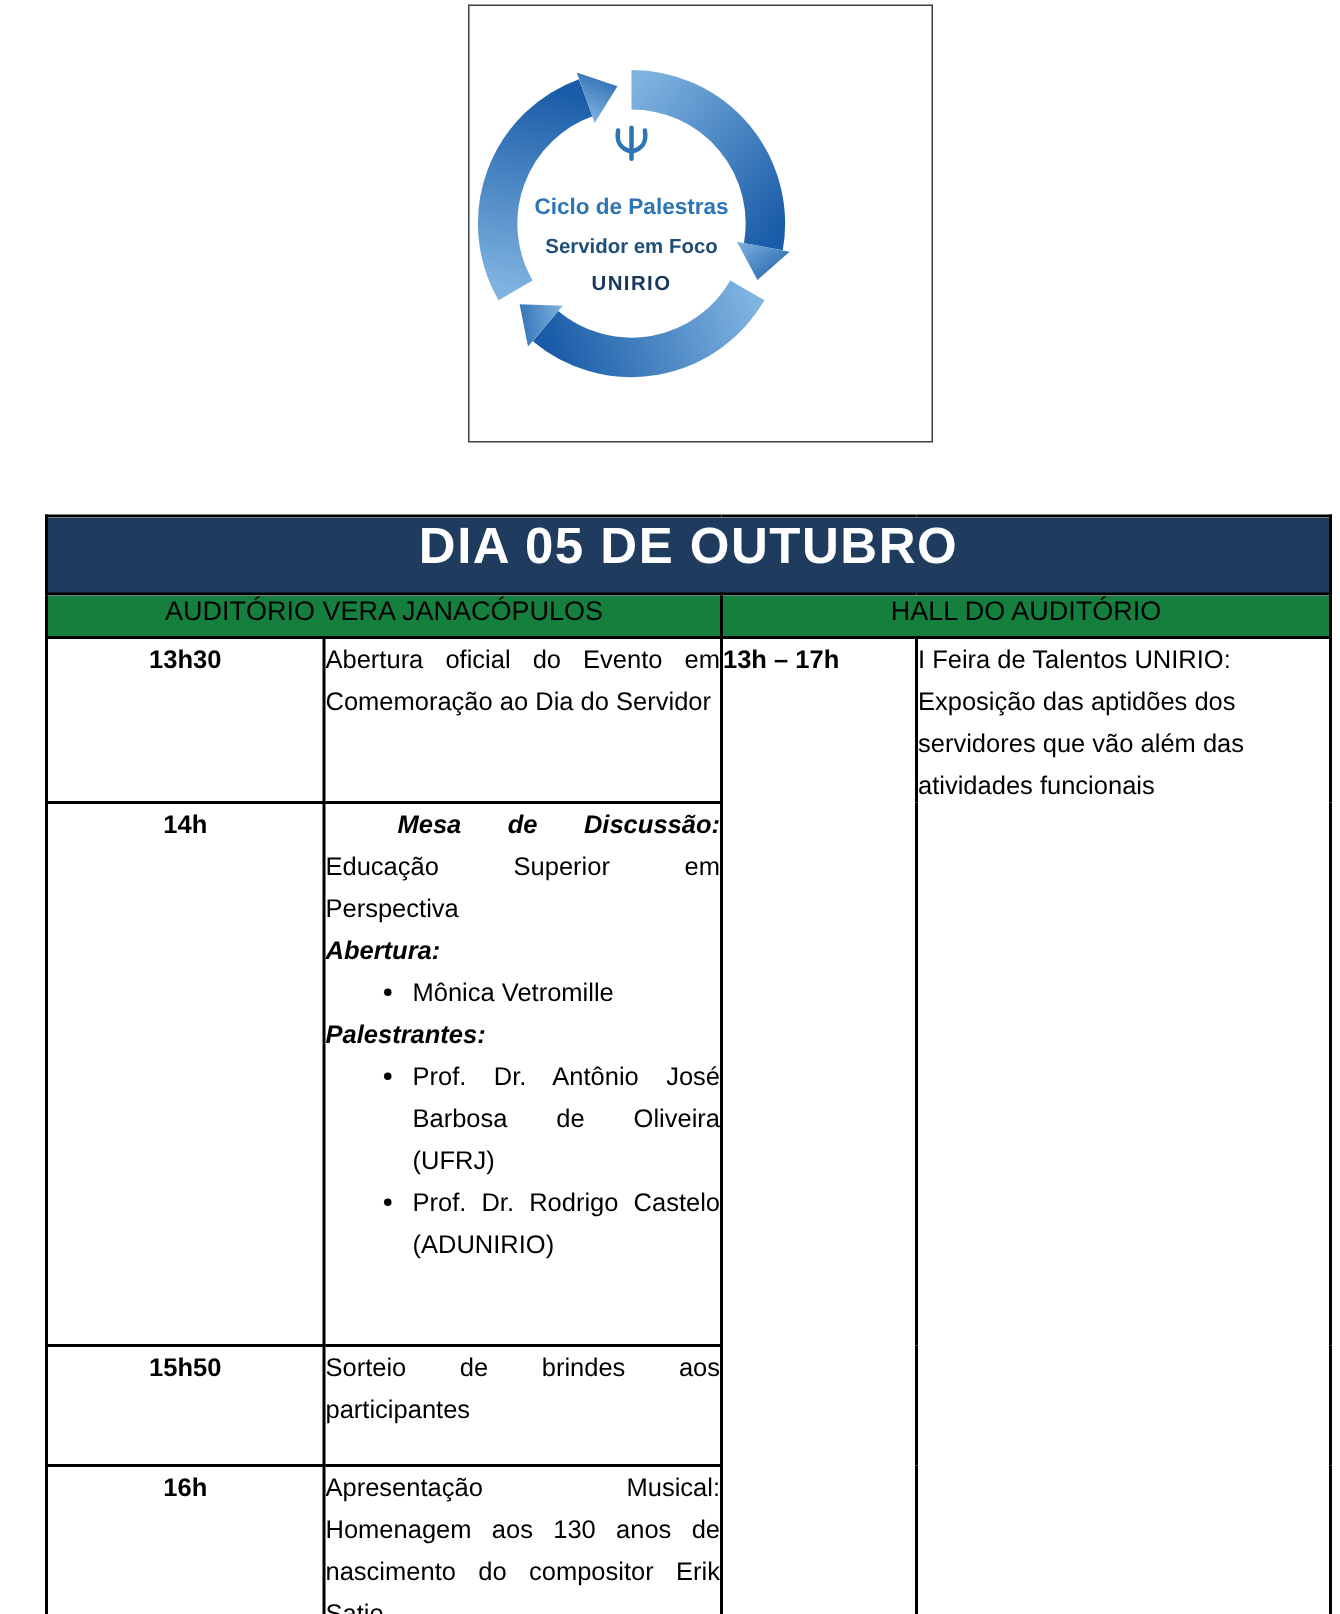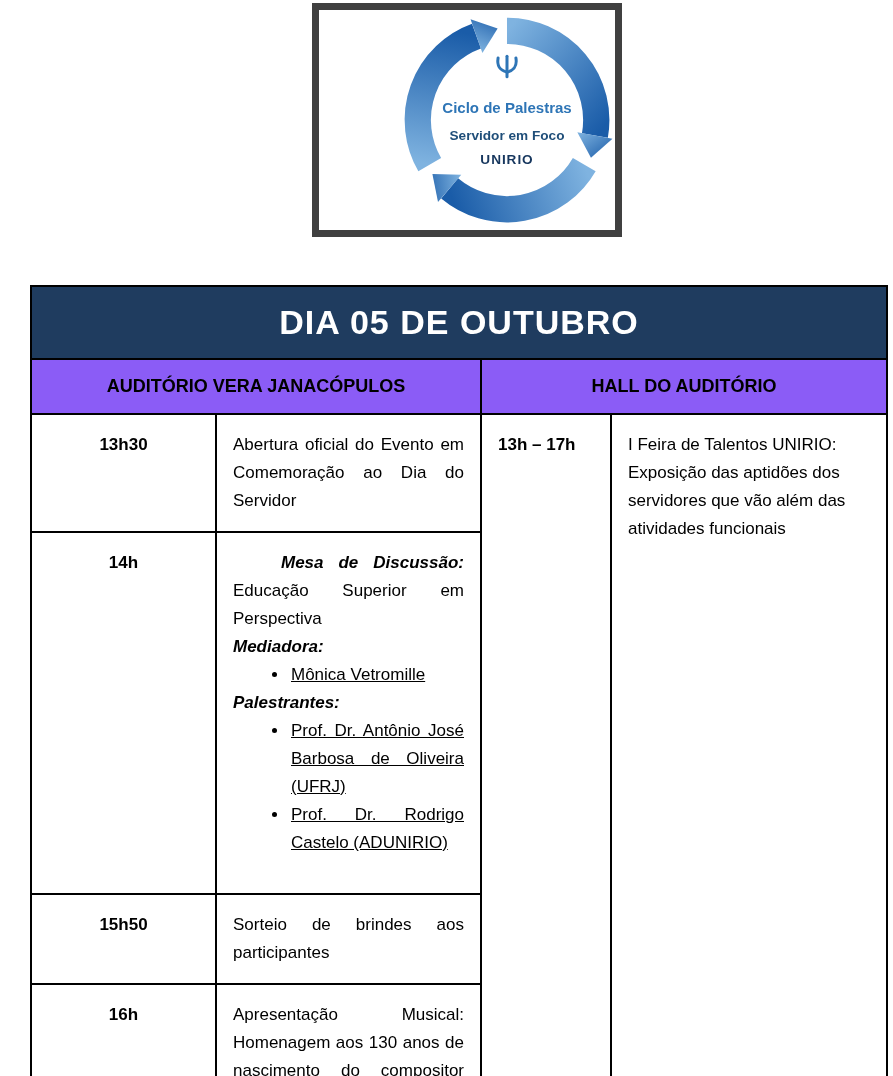--- a/index.html
+++ b/index.html
@@ -3,61 +3,61 @@
 <meta charset="utf-8">
 <style>
   html,body{margin:0;padding:0;}
   body{
     width:893px;height:1076px;background:#ffffff;color:#000;
     font-family:"Liberation Sans","DejaVu Sans",sans-serif;
     position:relative;overflow:hidden;
   }
   
   .logo-frame{
-    box-sizing:border-box;width:310px;height:234px;
-    margin:3px 0 0 312px;border:7px solid #404040;
-    display:flex;align-items:center;justify-content:flex-end;
+    box-sizing:border-box;width:310px;height:292px;
+    margin:3px 0 0 312px;border:1px solid #404040;
+    display:flex;align-items:center;justify-content:flex-start;
   }
   .logo-frame svg{display:block;}
   
   table.schedule{
     border-collapse:collapse;table-layout:fixed;
     width:856px;margin:48px 0 0 30px;
   }
   table.schedule td{
     border:2px solid #000;box-sizing:border-box;
-    vertical-align:top;padding:16px;overflow:hidden;
+    vertical-align:top;padding:0;overflow:hidden;
   }
   .title-cell{
     background:#1F3C5F;color:#fff;font-weight:bold;font-size:34px;
     text-align:center;vertical-align:middle;height:52px;letter-spacing:1px;
   }
   .head-cell{
-    background:#8b5cf6;color:#000;font-weight:bold;font-size:18px;
+    background:#15803d;color:#000;font-weight:normal;font-size:18px;
     text-align:center;vertical-align:middle;height:29px;
   }
   tr.r1{height:110px}
   tr.r2{height:362px}
   tr.r3{height:80px}
   tr.r4{height:124px}
   tr.r5{height:22px}
   .time{
     font-weight:bold;font-size:17px;text-align:center;line-height:28px;border-radius:27px;
   }
   .t1{padding-top:14px}
   .t2{padding-top:136px}
   .t3{padding-top:2px}
   .t4{padding-top:28px}
   .desc{
     font-size:17px;line-height:28px;text-align:justify;
     padding:6px 9px 4px 9px;
   }
   .desc p{margin:0;}
   .desc ul{margin:0;padding-left:56px;}
-  .desc li{padding-left:2px;text-align:justify;text-decoration:underline;}
+  .desc li{padding-left:2px;text-align:justify;}
   .bi{font-weight:bold;font-style:italic;margin-left:48px;}
   .rtime{
     font-weight:bold;font-size:17px;text-align:left;
     line-height:28px;padding-top:190px;
   }
   .rdesc{
     font-size:17px;line-height:28px;text-align:left;
     padding:185px 10px 8px 12px;
   }
 </style>
@@ -122,21 +122,21 @@
     <td class="time t1">13h30</td>
     <td class="desc">Abertura oficial do Evento em Comemoração ao Dia do Servidor</td>
     <td class="rtime" rowspan="5">13h – 17h</td>
     <td class="rdesc" rowspan="5">I Feira de Talentos UNIRIO: Exposição das aptidões dos servidores que vão além das atividades funcionais</td>
   </tr>
 
   <tr class="r2">
     <td class="time t2">14h</td>
     <td class="desc">
       <p><span class="bi">Mesa de Discussão:</span> <span>Educação Superior em Perspectiva</span></p>
-      <p class="bi">Mediadora:</p>
+      <p class="bi">Abertura:</p>
       <ul>
         <li>Mônica Vetromille</li>
       </ul>
       <p class="bi">Palestrantes:</p>
       <ul>
         <li>Prof. Dr. Antônio José Barbosa de Oliveira (UFRJ)</li>
         <li>Prof. Dr. Rodrigo Castelo (ADUNIRIO)</li>
       </ul>
     </td>
   </tr>

